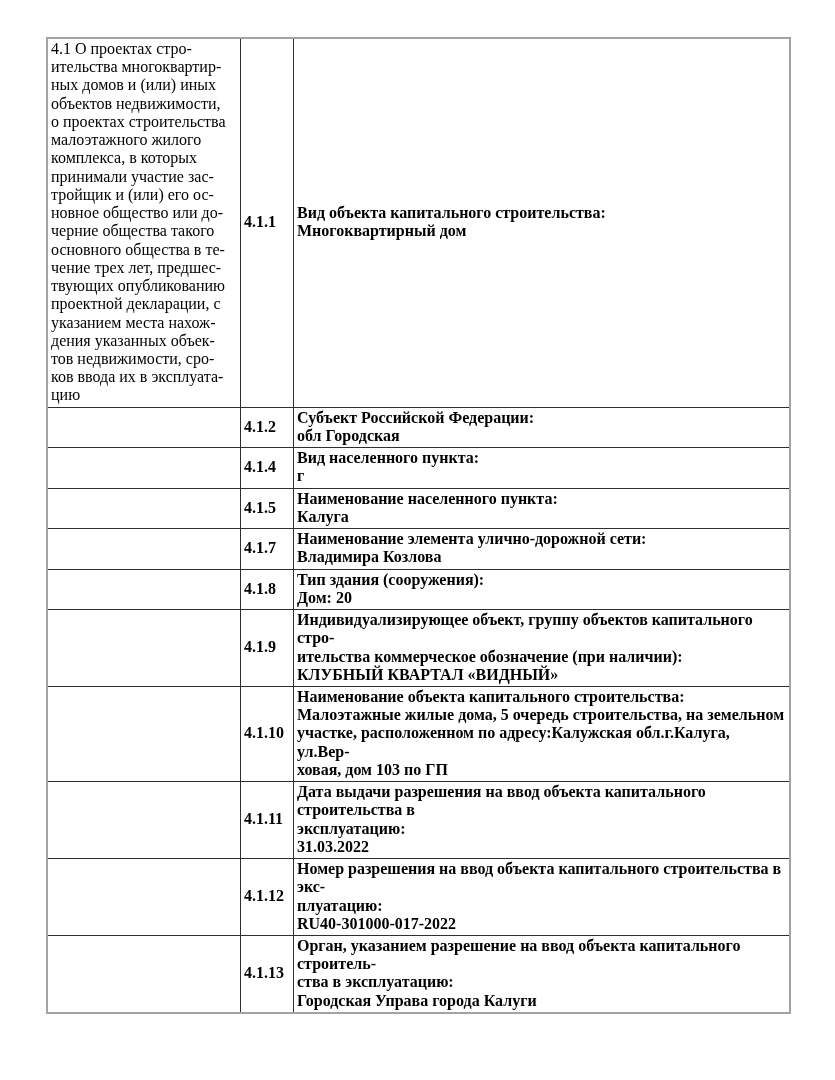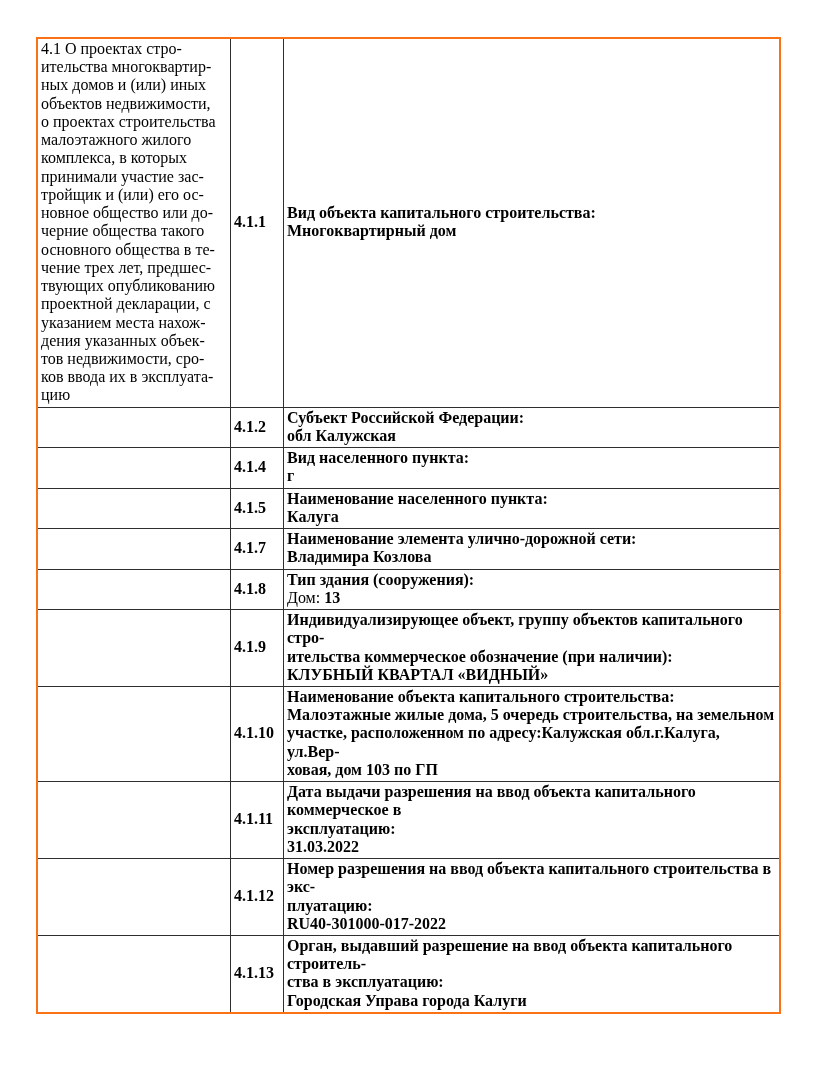--- a/index.html
+++ b/index.html
@@ -11,28 +11,28 @@
     position: relative;
     width: 835px;
     height: 1080px;
     background: #ffffff;
     font-family: "Liberation Serif", serif;
     color: #000000;
     overflow: hidden;
   }
   table.doc-table {
     position: absolute;
-    left: 36px;
+    left: 46px;
     top: 37px;
     width: 745px;
     border-collapse: collapse;
     table-layout: fixed;
     font-size: 16px;
     line-height: 1.14;
-    border: 2px solid #f97316;
+    border: 2px solid #a3a3a3;
   }
   table.doc-table td {
     border: 1px solid #2f2f2f;
     vertical-align: middle;
     padding: 1px 3px 2px 3px;
     overflow: hidden;
   }
   td.c-desc {
     width: 186px;
     vertical-align: top;
@@ -40,21 +40,21 @@
   }
   td.c-num {
     width: 46px;
     padding-left: 2px;
     padding-right: 2px;
     font-weight: bold;
   }
   .pre { white-space: pre-line; }
   .field-label { font-weight: bold; }
   .field-value { font-weight: bold; }
-  .field-value .val-prefix { font-weight: normal; }
+  .field-value .val-prefix { font-weight: bold; }
 </style>
 </head>
 <body>
 
 <div class="page">
   <table class="doc-table">
     <tbody>
       <tr>
         <td class="c-desc">
           <div class="pre">4.1 О проектах стро-
@@ -83,21 +83,21 @@
           <div class="field-label pre">Вид объекта капитального строительства:</div>
           <div class="field-value"><span class="val-prefix"></span><span class="pre">Многоквартирный дом</span></div>
         </td>
       </tr>
 
       <tr>
         <td class="c-desc"></td>
         <td class="c-num">4.1.2</td>
         <td class="c-content">
           <div class="field-label pre">Субъект Российской Федерации:</div>
-          <div class="field-value"><span class="val-prefix"></span><span class="pre">обл Калужская</span></div>
+          <div class="field-value"><span class="val-prefix"></span><span class="pre">обл Городская</span></div>
         </td>
       </tr>
 
 
       <tr>
         <td class="c-desc"></td>
         <td class="c-num">4.1.4</td>
         <td class="c-content">
           <div class="field-label pre">Вид населенного пункта:</div>
           <div class="field-value"><span class="val-prefix"></span><span class="pre">г</span></div>
@@ -121,21 +121,21 @@
           <div class="field-label pre">Наименование элемента улично-дорожной сети:</div>
           <div class="field-value"><span class="val-prefix"></span><span class="pre">Владимира Козлова</span></div>
         </td>
       </tr>
 
       <tr>
         <td class="c-desc"></td>
         <td class="c-num">4.1.8</td>
         <td class="c-content">
           <div class="field-label pre">Тип здания (сооружения):</div>
-          <div class="field-value"><span class="val-prefix">Дом: </span><span class="pre">13</span></div>
+          <div class="field-value"><span class="val-prefix">Дом: </span><span class="pre">20</span></div>
         </td>
       </tr>
 
       <tr>
         <td class="c-desc"></td>
         <td class="c-num">4.1.9</td>
         <td class="c-content">
           <div class="field-label pre">Индивидуализирующее объект, группу объектов капитального стро-
 ительства коммерческое обозначение (при наличии):</div>
           <div class="field-value"><span class="val-prefix"></span><span class="pre">КЛУБНЫЙ КВАРТАЛ «ВИДНЫЙ»</span></div>
@@ -150,40 +150,40 @@
           <div class="field-value"><span class="val-prefix"></span><span class="pre">Малоэтажные жилые дома, 5 очередь строительства, на земельном
 участке, расположенном по адресу:Калужская обл.г.Калуга, ул.Вер-
 ховая, дом 103 по ГП</span></div>
         </td>
       </tr>
 
       <tr>
         <td class="c-desc"></td>
         <td class="c-num">4.1.11</td>
         <td class="c-content">
-          <div class="field-label pre">Дата выдачи разрешения на ввод объекта капитального коммерческое в
+          <div class="field-label pre">Дата выдачи разрешения на ввод объекта капитального строительства в
 эксплуатацию:</div>
           <div class="field-value"><span class="val-prefix"></span><span class="pre">31.03.2022</span></div>
         </td>
       </tr>
 
       <tr>
         <td class="c-desc"></td>
         <td class="c-num">4.1.12</td>
         <td class="c-content">
           <div class="field-label pre">Номер разрешения на ввод объекта капитального строительства в экс-
 плуатацию:</div>
           <div class="field-value"><span class="val-prefix"></span><span class="pre">RU40-301000-017-2022</span></div>
         </td>
       </tr>
 
       <tr>
         <td class="c-desc"></td>
         <td class="c-num">4.1.13</td>
         <td class="c-content">
-          <div class="field-label pre">Орган, выдавший разрешение на ввод объекта капитального строитель-
+          <div class="field-label pre">Орган, указанием разрешение на ввод объекта капитального строитель-
 ства в эксплуатацию:</div>
           <div class="field-value"><span class="val-prefix"></span><span class="pre">Городская Управа города Калуги</span></div>
         </td>
       </tr>
     </tbody>
   </table>
 </div>
 
 </body></html>

